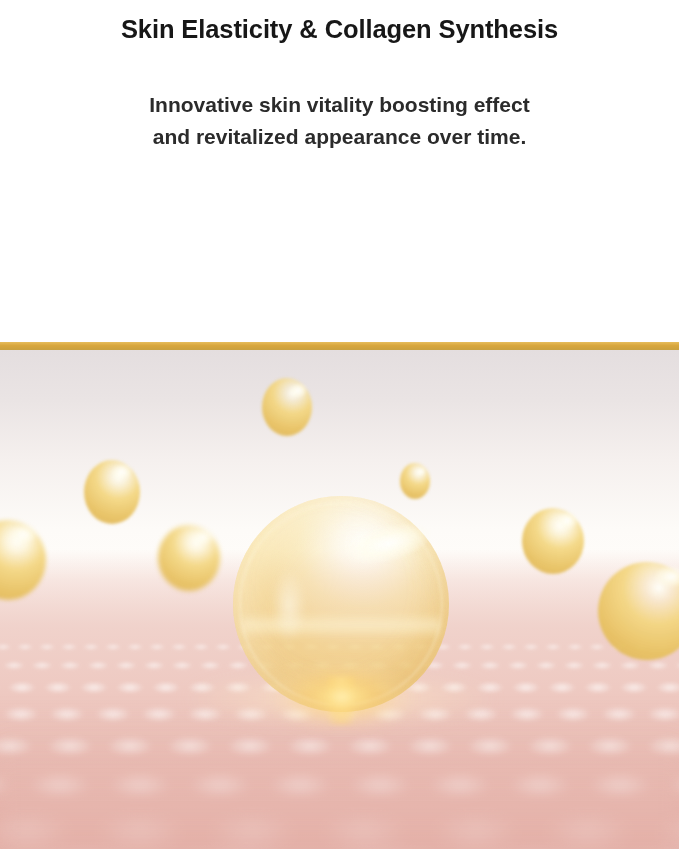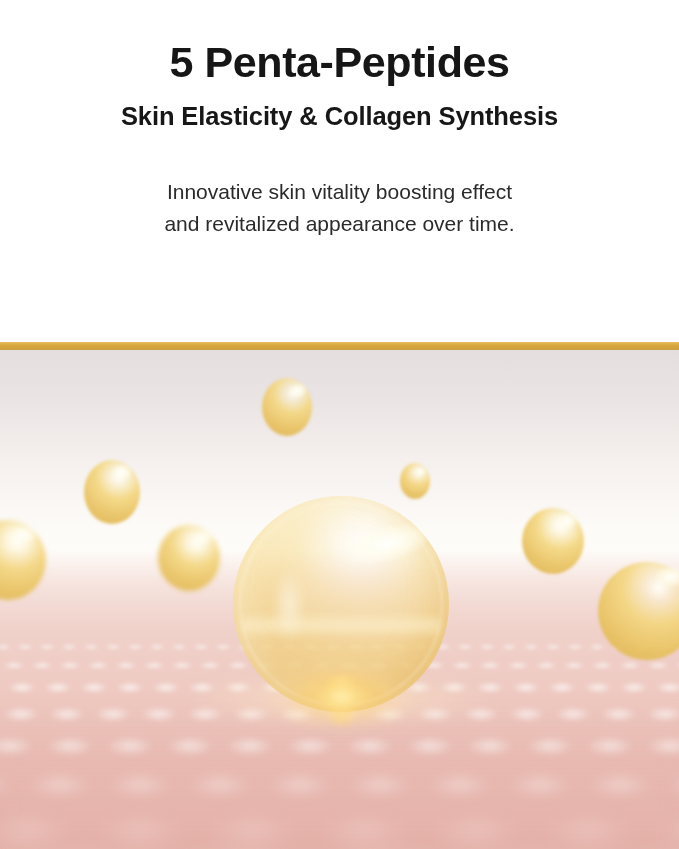--- a/index.html
+++ b/index.html
@@ -31,21 +31,21 @@
     font-size:25.5px;
     font-weight:700;
     letter-spacing:-0.1px;
     color:#171717;
     line-height:1.2;
     text-align:center;
   }
   .body-copy{
     margin-top:44px;
     font-size:21px;
-    font-weight:400;
+    font-weight:700;
     color:#2b2b2b;
     line-height:1.52;
     text-align:center;
   }
   .body-copy span{ display:block; }
 
   
   .divider{
     position:absolute; left:0; top:342px; width:679px; height:8px;
     background:linear-gradient(180deg,#e7bd5c 0%, #d8a63c 45%, #caa13f 100%);
@@ -197,21 +197,20 @@
     background:linear-gradient(180deg, rgba(235,200,195,0) 0%, rgba(233,190,183,.22) 60%, rgba(230,182,174,.35) 100%);
     filter:blur(8px);
   }
 </style>
 </head>
 <body>
 
 <div class="page">
 
   <div class="text-block">
-    <div class="headline">5 Penta-Peptides</div>
     <div class="subhead">Skin Elasticity &amp; Collagen Synthesis</div>
     <div class="body-copy">
       <span>Innovative skin vitality boosting effect</span>
       <span>and revitalized appearance over time.</span>
     </div>
   </div>
 
   <div class="divider"></div>
 
   <div class="scene">

